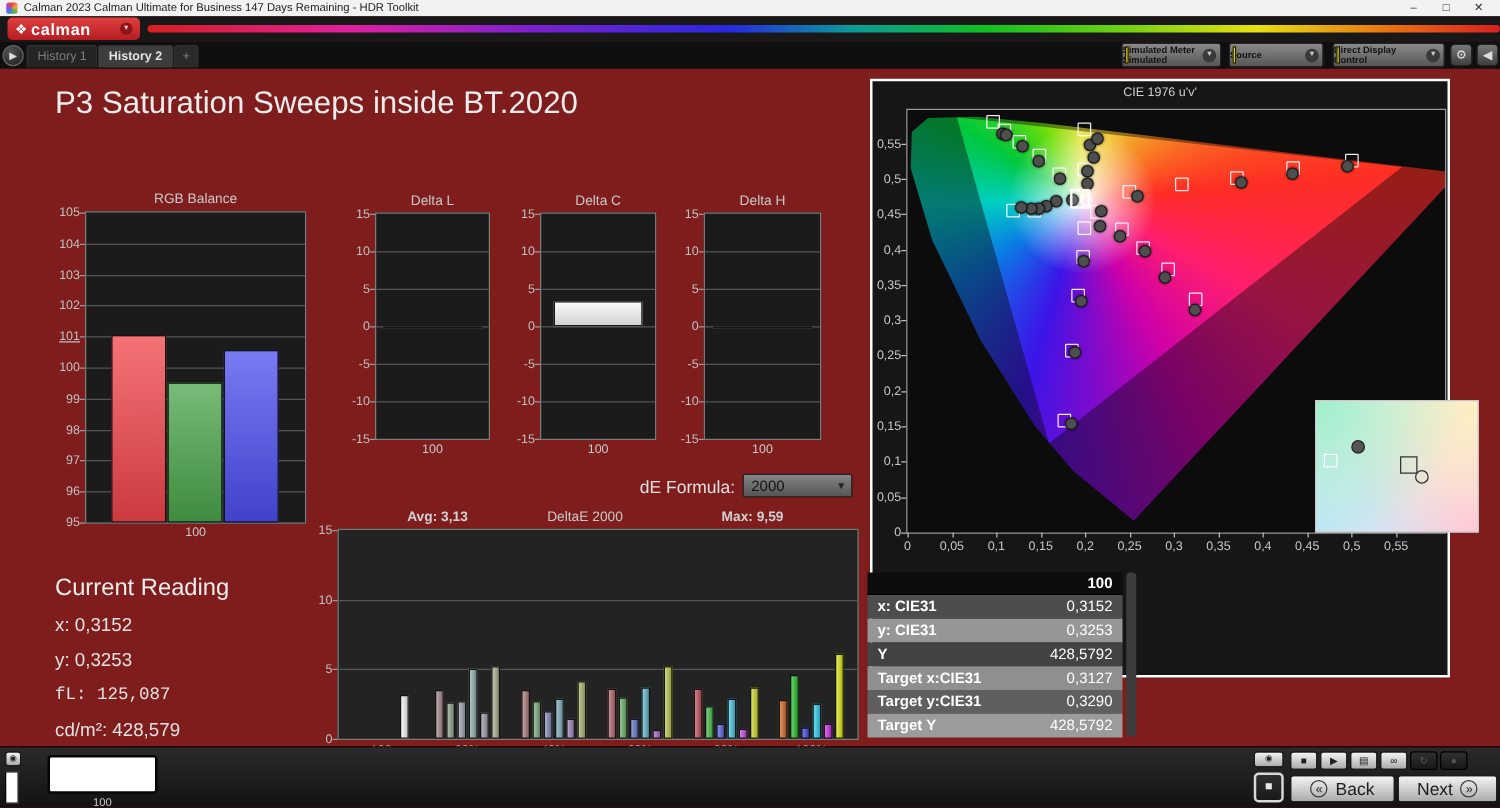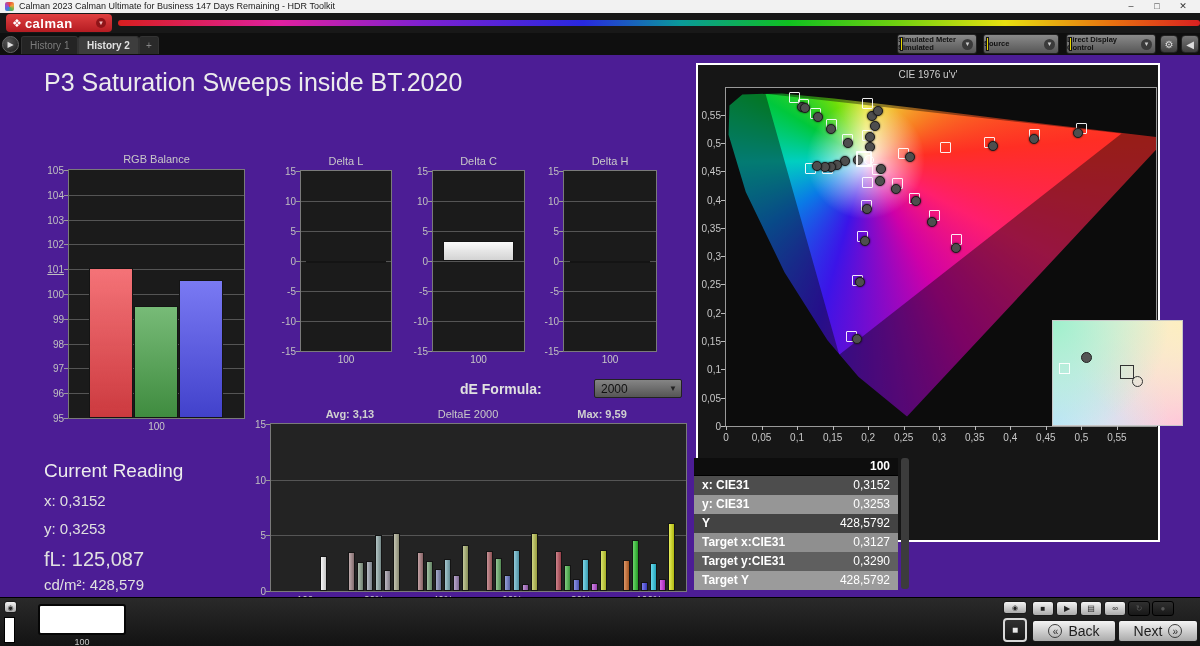--- a/index.html
+++ b/index.html
@@ -1,16 +1,16 @@
 <!DOCTYPE html>
 <html><head>
 <meta charset="utf-8">
 <style>
   html,body{margin:0;padding:0;background:#000;font-family:"Liberation Sans",sans-serif;}
-  #app{position:relative;width:1200px;height:646px;overflow:hidden;background:#4c1d95;-webkit-font-smoothing:antialiased;}
+  #app{position:relative;width:1200px;height:646px;overflow:hidden;background:#7f1d1d;-webkit-font-smoothing:antialiased;}
   .abs{position:absolute;}
   
   .titlebar{left:0;top:0;width:1200px;height:13px;background:#f2f2f2;font-size:9px;color:#222;}
   .appicon{left:5px;top:2px;width:9px;height:9px;border-radius:2px;background:conic-gradient(#e8483c,#f2a03c,#58b44a,#3c7ce0,#a04ad2,#e8483c);}
   .wtitle{left:19px;top:1px;white-space:nowrap;}
   .winbtn{top:0;width:18px;height:12px;text-align:center;font-size:9px;color:#333;line-height:12px;}
   
   .logorow{left:0;top:13px;width:1200px;height:20px;background:#181818;}
   .logo{left:6px;top:1px;width:106px;height:18px;border-radius:4px;background:linear-gradient(#e04040,#b51c22);color:#fff;display:flex;align-items:center;padding:0 6px;box-sizing:border-box;}
   .logo .glyph{font-size:11px;margin-right:3px;}
@@ -229,21 +229,21 @@
       <div class="ytick" style="left: -5px; top: 120px;"></div>
       <div class="grid" style="top: 150px;"></div>
       <div class="ylab" style="left: -31px; top: 145px;">-10</div>
       <div class="ytick" style="left: -5px; top: 150px;"></div>
       <div class="ylab" style="left: -31px; top: 175px;">-15</div>
       <div class="ytick" style="left: -5px; top: 180px;"></div>
       <div class="bar" style="left: 5.52px; top: 89.52px; width: 80.96px; height: 1px; background: linear-gradient(rgba(255, 255, 255, 0.25), rgba(0, 0, 0, 0.15)), rgb(138, 138, 138);"></div>
     </div>
   <div class="abs xlab" style="left:563px;top:354px;width:94px;">100</div>
 
-  <div class="abs" style="left:460px;top:381px;width:128px;text-align:left;font-size:14px;font-weight:bold;color:#e0e0e0;">dE Formula:</div>
+  <div class="abs" style="left:460px;top:381px;width:128px;text-align:right;font-size:14px;font-weight:normal;color:#e0e0e0;">dE Formula:</div>
   <div class="abs" style="left:594px;top:379px;width:88px;height:19px;background:linear-gradient(#858585,#555);border:1px solid #222;border-radius:2px;box-sizing:border-box;">
     <span style="position:absolute;left:6px;top:2px;font-size:12px;color:#111;">2000</span>
     <span style="position:absolute;right:4px;top:4px;font-size:8px;color:#222;">▼</span>
   </div>
 
   <div class="abs" style="left:300px;top:408px;width:100px;text-align:center;font-size:11px;font-weight:bold;color:#d0d0d0;">Avg: 3,13</div>
   <div class="abs panel-title" style="left:418px;top:408px;width:100px;">DeltaE 2000</div>
   <div class="abs" style="left:552px;top:408px;width:100px;text-align:center;font-size:11px;font-weight:bold;color:#d0d0d0;">Max: 9,59</div>
   <div class="abs plot" style="left:270px;top:423px;width:415px;height:167px;background:#232323;">
       <div class="ylab" style="left: -31px; top: -5px;">15</div>
@@ -291,21 +291,21 @@
       <div class="bar" style="left: 370.065px; top: 158.093px; width: 7px; height: 8.90667px; background: linear-gradient(90deg, rgba(255, 255, 255, 0.3), rgba(0, 0, 0, 0.2)), rgb(70, 70, 232);"></div>
       <div class="bar" style="left: 379.065px; top: 139.167px; width: 7px; height: 27.8333px; background: linear-gradient(90deg, rgba(255, 255, 255, 0.3), rgba(0, 0, 0, 0.2)), rgb(44, 204, 232);"></div>
       <div class="bar" style="left: 388.065px; top: 154.753px; width: 7px; height: 12.2467px; background: linear-gradient(90deg, rgba(255, 255, 255, 0.3), rgba(0, 0, 0, 0.2)), rgb(204, 44, 224);"></div>
       <div class="bar" style="left: 397.065px; top: 99.0867px; width: 7px; height: 67.9133px; background: linear-gradient(90deg, rgba(255, 255, 255, 0.3), rgba(0, 0, 0, 0.2)), rgb(220, 230, 20);"></div>
       <div class="glab" style="left: 378.065px;">100%</div>
     </div>
 
   <div class="abs" style="left:44px;top:460px;font-size:19px;color:#ececec;">Current Reading</div>
   <div class="abs" style="left:44px;top:492px;font-size:15px;color:#e0e0e0;">x: 0,3152</div>
   <div class="abs" style="left:44px;top:520px;font-size:15px;color:#e0e0e0;">y: 0,3253</div>
-  <div class="abs" style="left:44px;top:548px;font-size:20px;color:#e0e0e0;">fL: 125,087</div>
+  <div class="abs" style="left:44px;top:548px;font-size:14px;color:#e0e0e0;font-family:Liberation Mono, monospace;">fL: 125,087</div>
   <div class="abs" style="left:44px;top:576px;font-size:15px;color:#e0e0e0;">cd/m²: 428,579</div>
 
   <div class="abs ciepanel">
     <div class="abs" style="left:0;top:4px;width:460px;text-align:center;font-size:10px;color:#cfcfcf;">CIE 1976 u'v'</div>
     <div class="abs cieplot">
       <div class="cie-gamut"></div>
       <svg width="430" height="338" style="position:absolute;left:0;top:0;">
         <path d="M0 0 H430 V338 H0 Z M395.6 45.6 L39.5 5.8 L113.2 266.8 Z" fill="rgba(8,8,8,0.42)" fill-rule="evenodd"></path>
       </svg>
       <div id="cie-points" style="position:absolute;left:0;top:0;width:430px;height:338px;">

